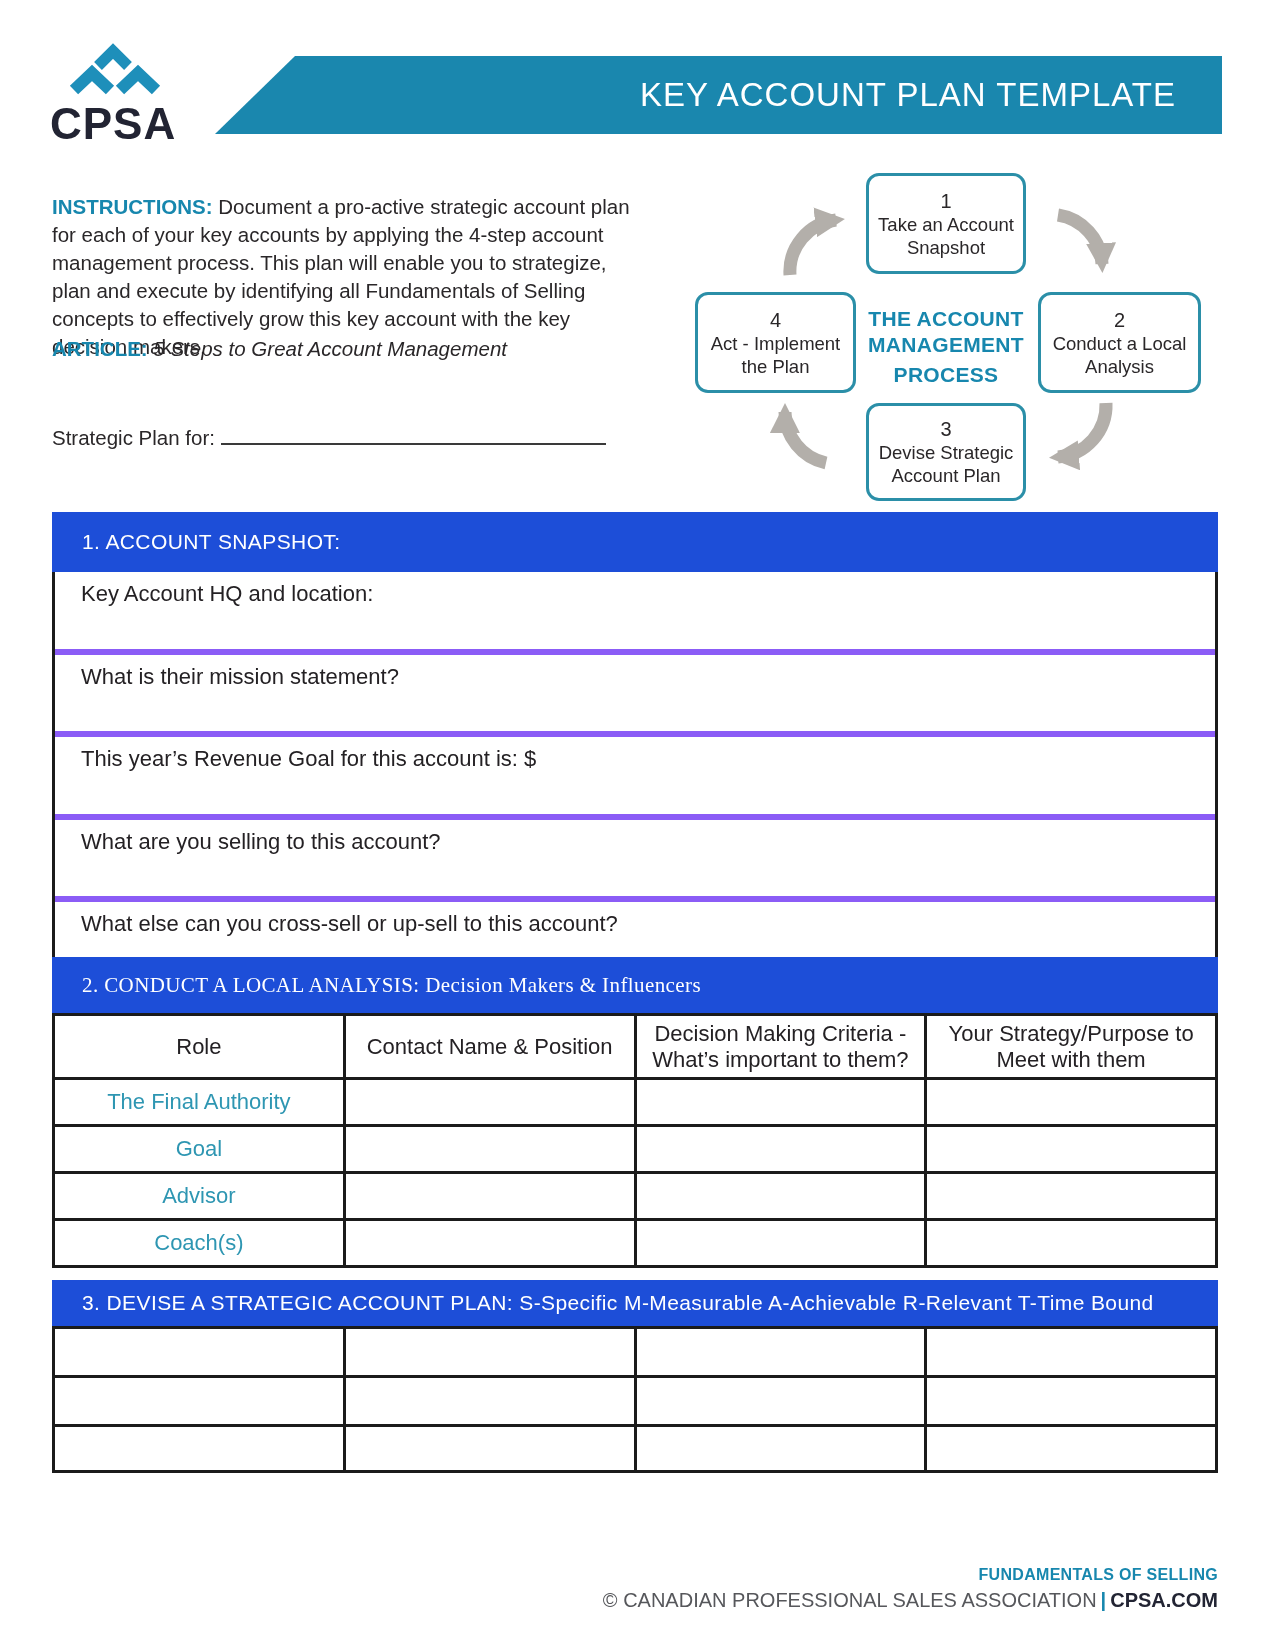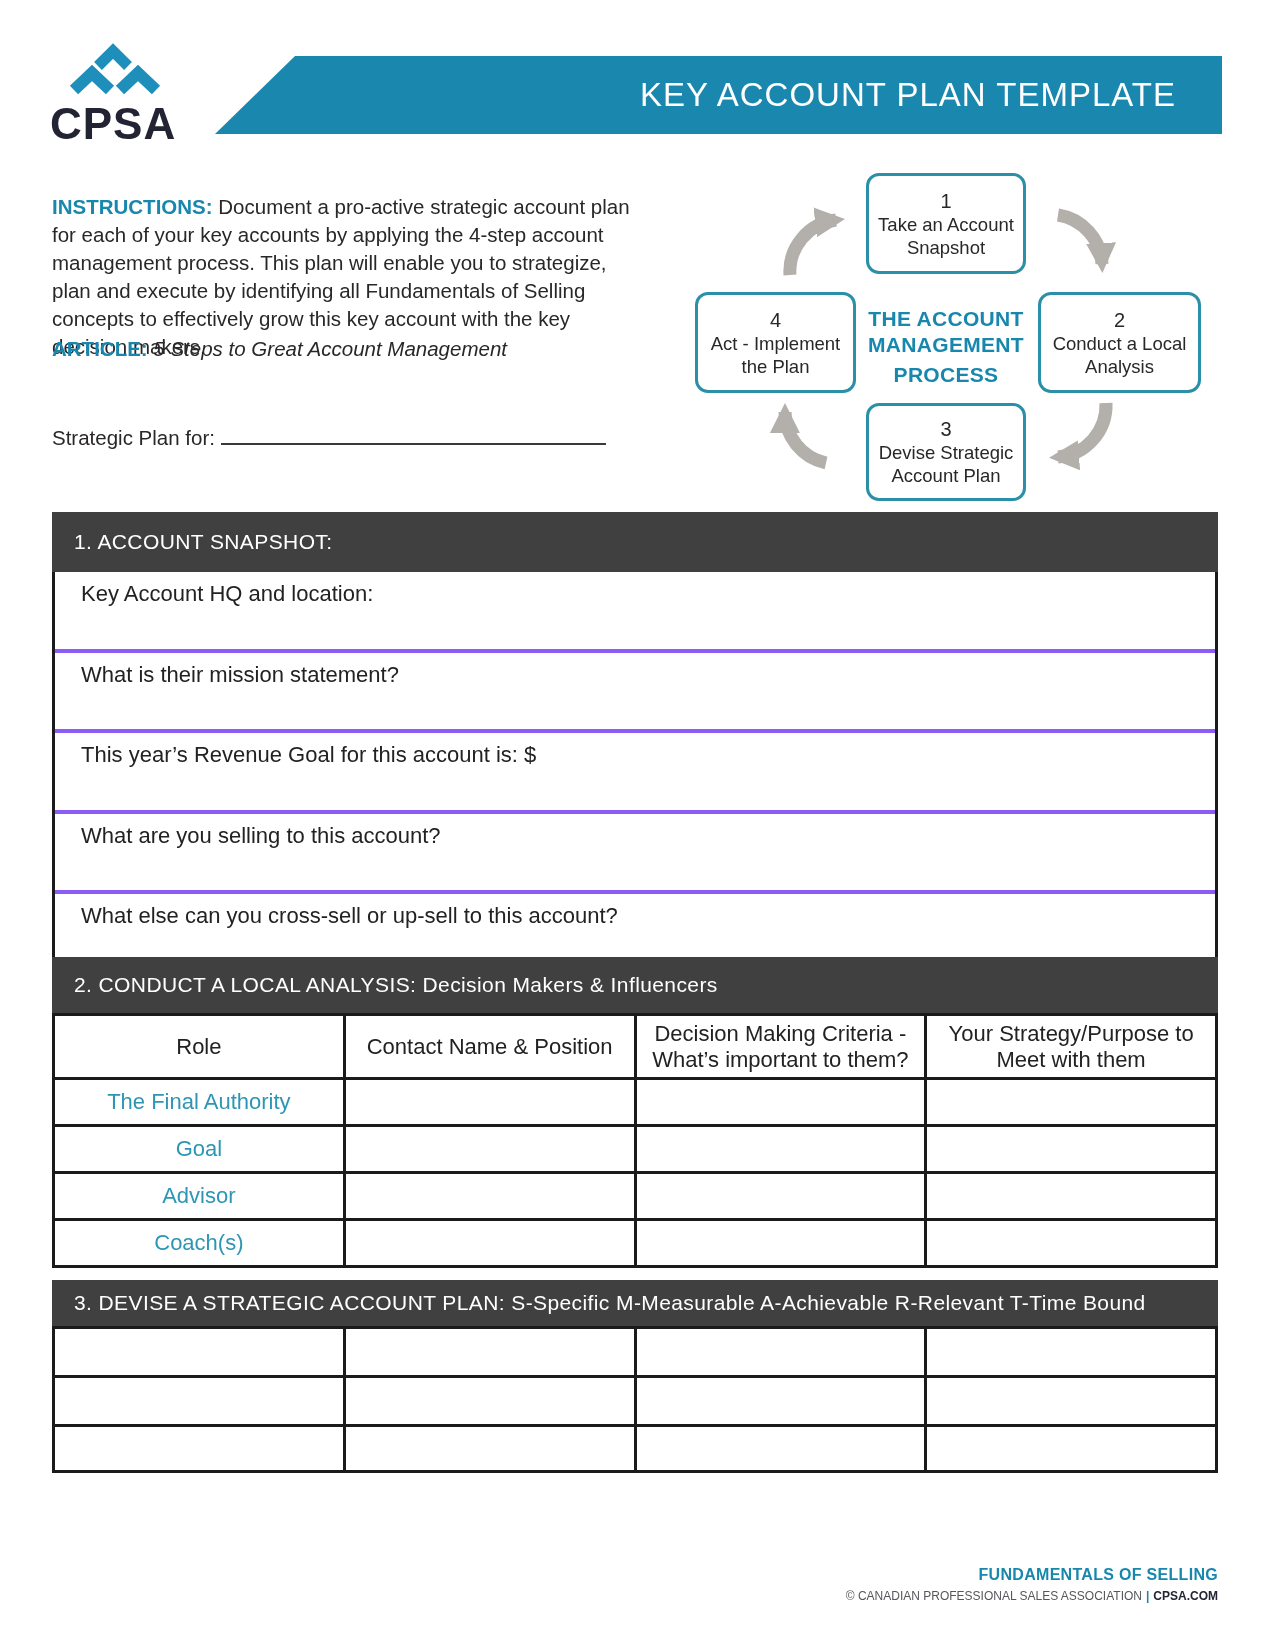--- a/index.html
+++ b/index.html
@@ -41,47 +41,47 @@
   .pbox4{left:45px;top:134px;width:161px;height:101px;}
   .pcenter{
     position:absolute;left:188px;top:148px;width:216px;text-align:center;
     color:#1787ae;font-weight:bold;font-size:21px;line-height:26px;letter-spacing:.3px;
   }
   .pcenter .line3{margin-top:4px;}
   .arrows{position:absolute;left:0;top:0;}
   
   .section{position:absolute;left:52px;width:1166px;}
   .sec-bar{
-    background:#404040;color:#ffffff;display:flex;align-items:center;
-    padding-left:22px;box-sizing:border-box;font-size:21px;letter-spacing:.4px;
+    background:#1d4ed8;color:#ffffff;display:flex;align-items:center;
+    padding-left:30px;box-sizing:border-box;font-size:21px;letter-spacing:.4px;
   }
   .s1{top:512px;}
   .s1 .sec-bar{height:60px;}
   .s1-rows{border:3px solid #1b1b1b;border-top:none;border-bottom-width:4px;}
-  .s1-row{height:67.5px;border-bottom:4px solid #8b5cf6;padding:9px 0 0 26px;box-sizing:content-box;}
+  .s1-row{height:67.5px;border-bottom:6px solid #8b5cf6;padding:9px 0 0 26px;box-sizing:content-box;}
   .s1-row:last-child{border-bottom:none;}
   .s1-row .q{font-size:22px;color:#242124;}
   .s2{top:957px;}
-  .s2 .sec-bar{height:56px;}
+  .s2 .sec-bar{height:56px;font-family:Liberation Serif, serif;}
   .s3{top:1280px;}
   .s3 .sec-bar{height:46px;}
   table.grid{border-collapse:collapse;table-layout:fixed;width:1166px;}
   table.grid td,table.grid th{border:3px solid #1b1b1b;font-weight:normal;}
   .grid th{font-size:22px;color:#242124;text-align:center;vertical-align:middle;}
   .ml{white-space:pre-line;}
   .s2 th{height:59px;}
   .s2 td{height:42px;}
   td.role{color:#2e96b2;font-size:22px;text-align:center;vertical-align:middle;}
   .s3 th{height:51px;}
   .s3 td.r1,.s3 td.r2{height:44px;}
   .s3 td.r3{height:41px;}
   
   .footer{position:absolute;right:57px;top:1566px;text-align:right;}
   .foot1{color:#1787ae;font-weight:bold;font-size:16px;letter-spacing:.3px;}
-  .foot2{margin-top:5px;font-size:12px;color:#56575b;}
+  .foot2{margin-top:5px;font-size:20px;color:#56575b;}
   .foot2 .sep{color:#1787ae;font-weight:bold;padding:0 4px;}
   .foot2 .site{color:#222433;font-weight:bold;}
 </style>
 </head>
 <body>
 
 <div class="page">
 
   <div class="logo">
     <svg width="130" height="56" viewBox="0 0 130 56">

